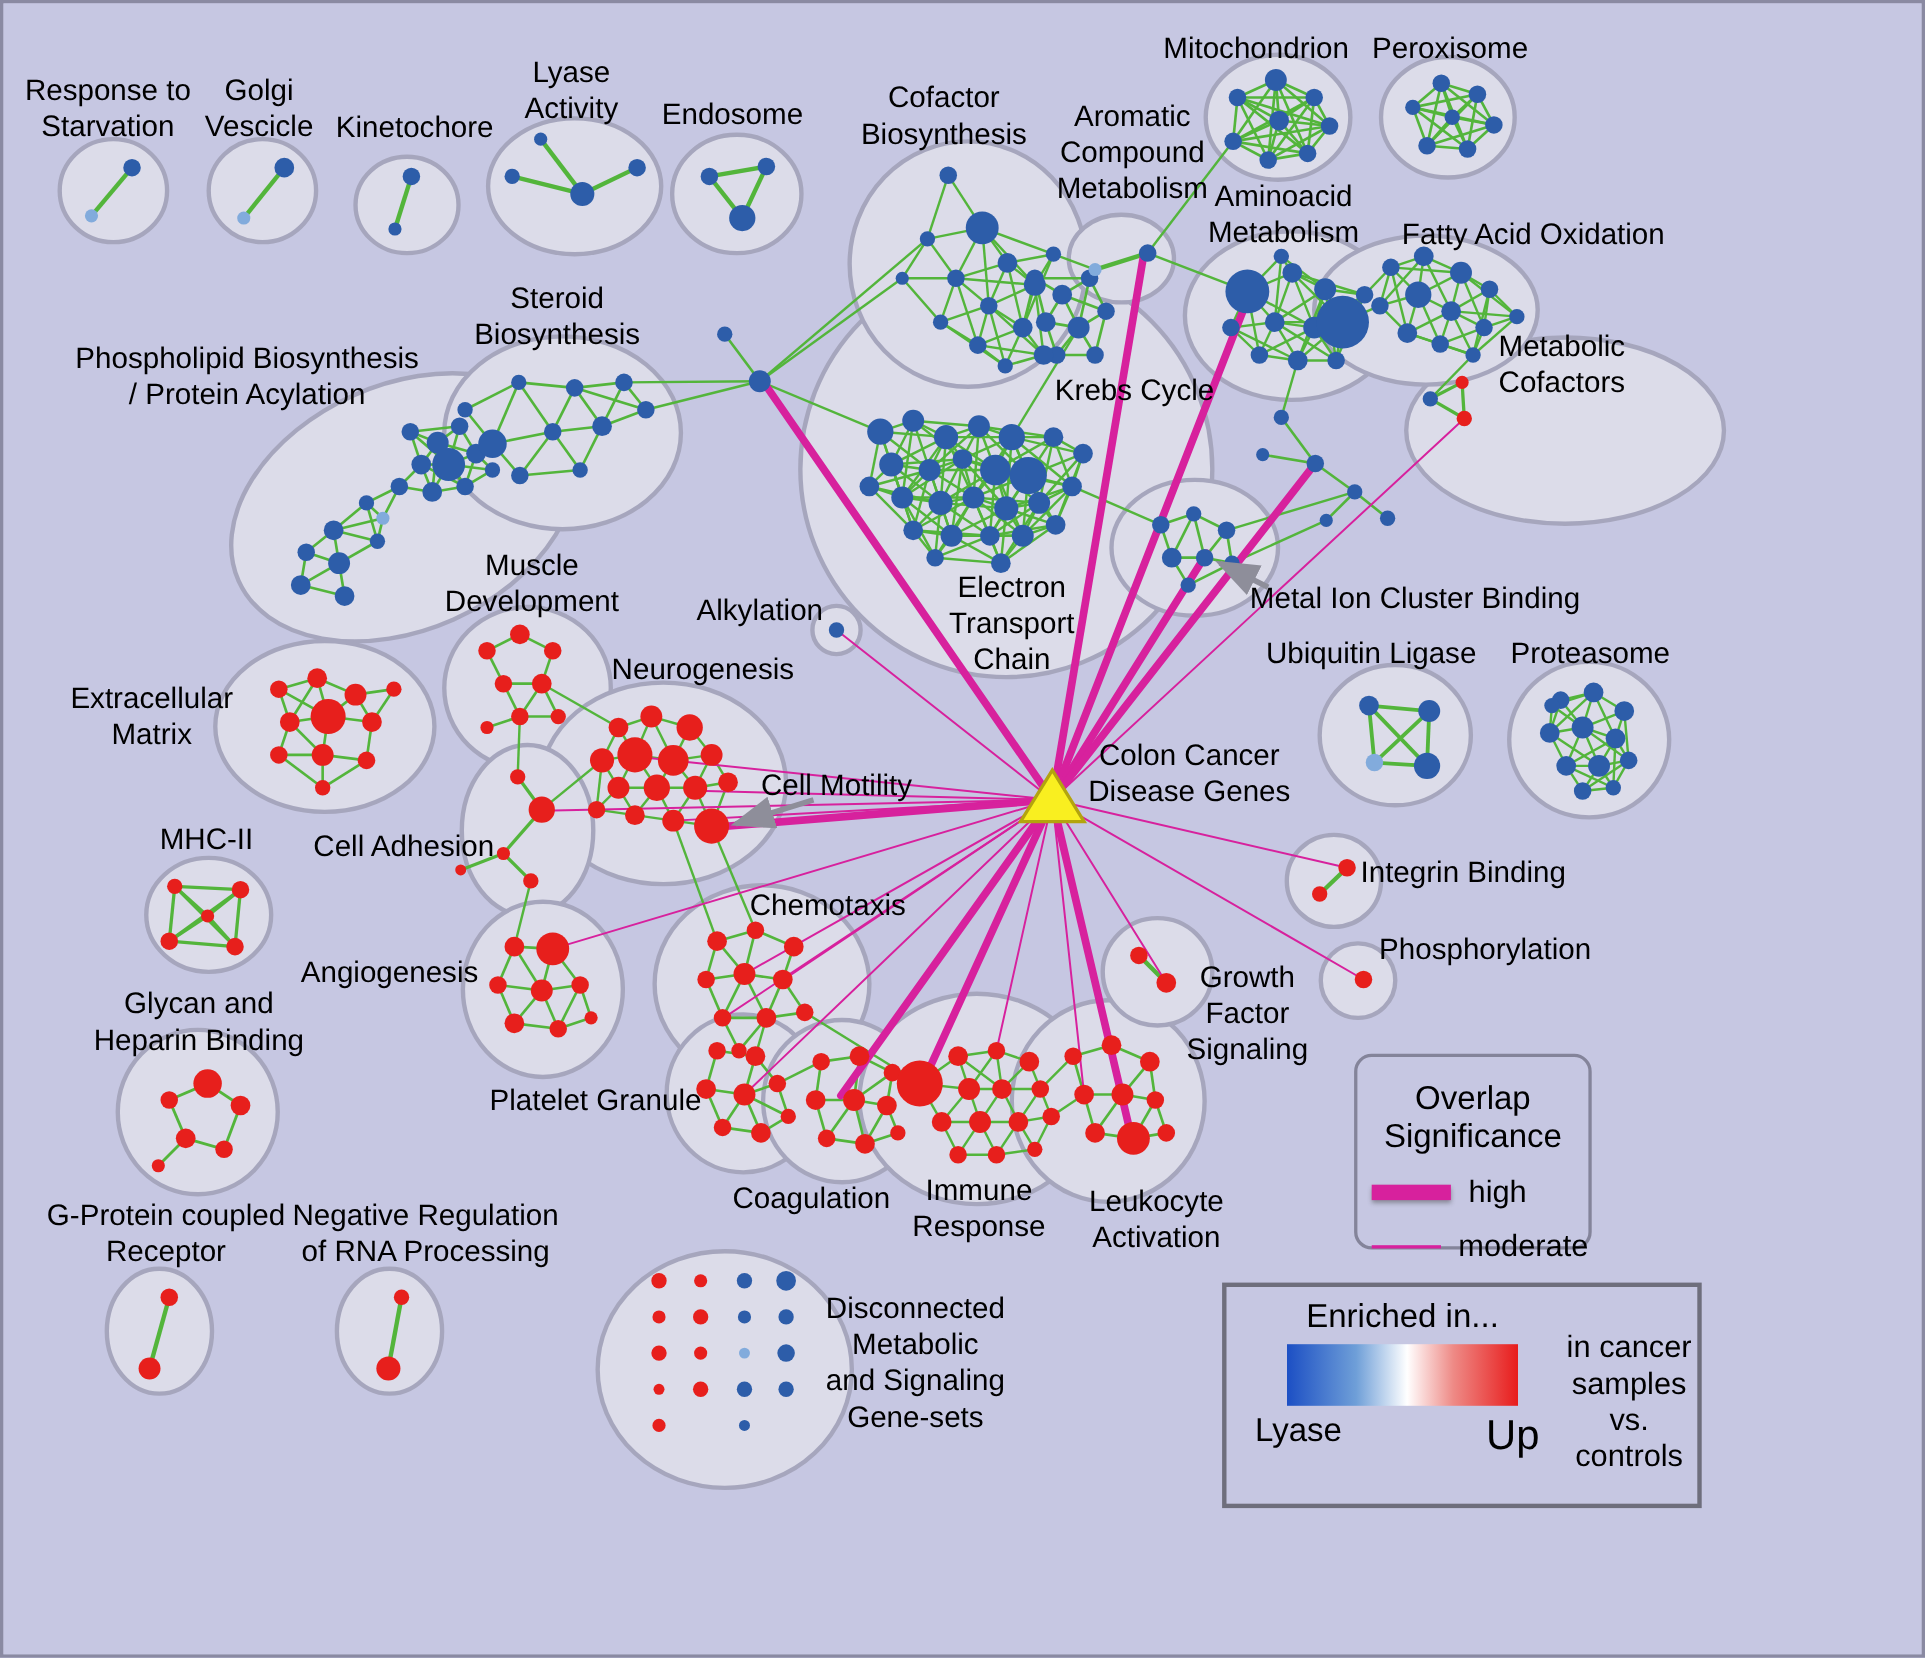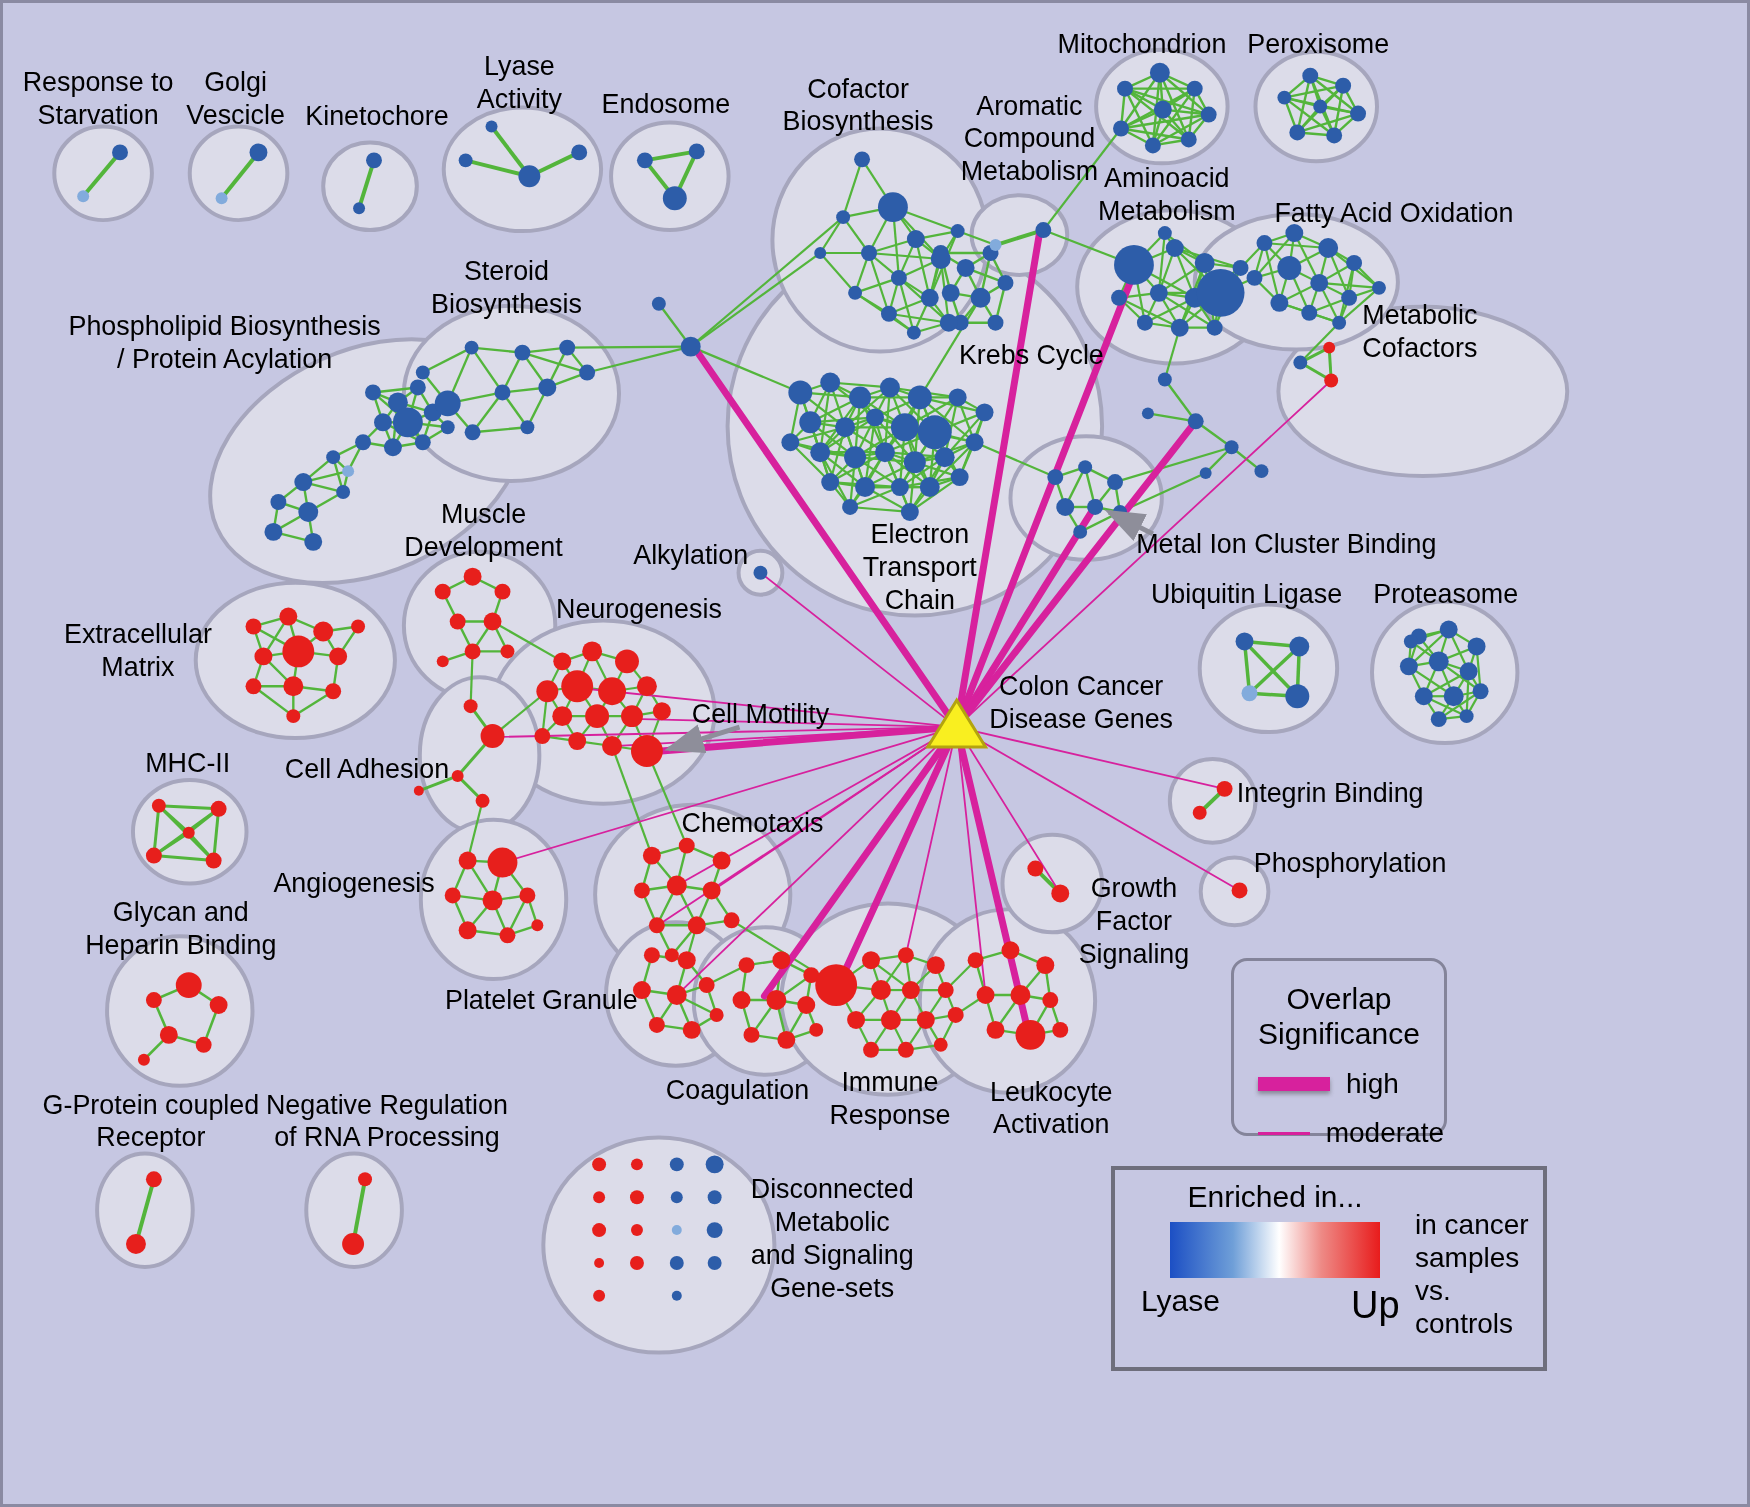--- a/index.html
+++ b/index.html
@@ -4,32 +4,32 @@
 <style>
   *{margin:0;padding:0;box-sizing:border-box}
   html,body{background:#a0a0b8}
   .stage{position:relative;width:1750px;height:1507px;background:#c6c7e2;
          font-family:"Liberation Sans",sans-serif;border:3px solid #8a8aa2;overflow:hidden}
   #net{position:absolute;left:0;top:0;width:100%;height:100%}
   .lbl{font-family:"Liberation Sans",sans-serif;font-size:27px;fill:#000}
   .legend{position:absolute;color:#000}
   .ov{left:1228px;top:955px;width:216px;height:178px;border:3px solid #84849a;border-radius:16px}
   .ov .t{text-align:center;font-size:30px;line-height:35px;margin-top:20px}
-  .ov .row{display:flex;align-items:center;margin:17px 0 0 24px}
+  .ov .row{display:flex;align-items:center;margin:17px 0 0 13px}
   .ov .sw{width:72px;margin-right:16px;background:#d7219d}
   .ov .sw.h{height:14px;box-shadow:0 3px 4px rgba(60,60,60,.45)}
   .ov .sw.m{height:3px}
   .ov .il{font-size:28px}
   .en{left:1108px;top:1163px;width:436px;height:205px;border:4px solid #6e6e7c}
   .en .t{position:absolute;left:0;top:10px;width:320px;text-align:center;font-size:30px}
   .en .bar{position:absolute;left:55px;top:52px;width:210px;height:56px;
            background:linear-gradient(90deg,#1c4fc4 0%,#6f9fd8 30%,#ffffff 52%,#ee8a86 72%,#e81c1c 100%)}
   .en .down{position:absolute;left:26px;top:114px;font-size:30px}
   .en .up{position:absolute;left:236px;top:114px;font-size:38px}
-  .en .side{position:absolute;left:300px;top:38px;width:132px;text-align:left;font-size:28px;line-height:33px}
+  .en .side{position:absolute;left:300px;top:38px;width:132px;text-align:center;font-size:28px;line-height:33px}
 </style>
 </head>
 <body>
 
 <div class="stage">
   <svg id="net" viewBox="0 0 1750 1507">
       <rect x="0" y="0" width="1750" height="1507" fill="#c6c7e2"></rect>
       <defs>
         <marker id="ah" markerWidth="10" markerHeight="8" refX="7" refY="3" orient="auto" markerUnits="strokeWidth">
           <path d="M0,0 L8,3 L0,6 Z" fill="#8e8e9a"></path>

